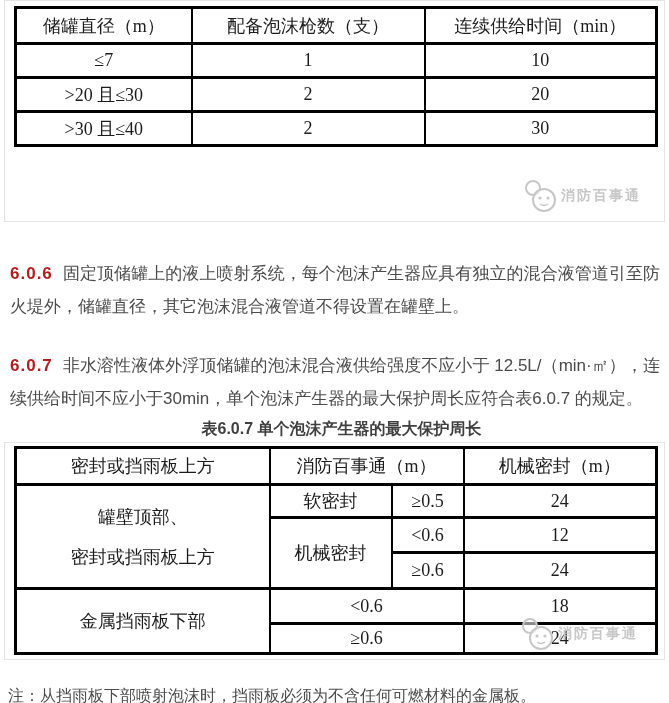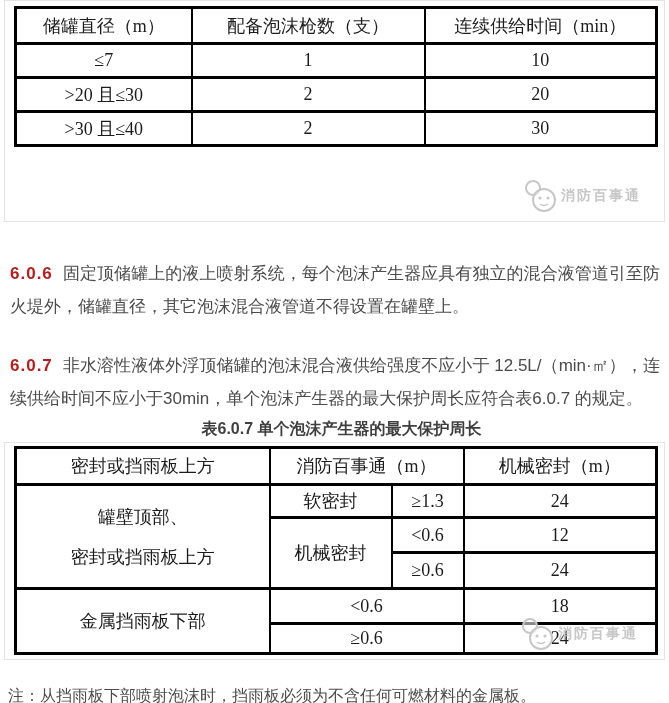--- a/index.html
+++ b/index.html
@@ -116,21 +116,21 @@
       <th>密封或挡雨板上方</th>
       <th colspan="2">消防百事通（m）</th>
       <th>机械密封（m）</th>
     </tr>
     <tr style="height:33px">
       <td rowspan="3" class="area-cell">
         <div>罐壁顶部、</div>
         <div class="area-line2">密封或挡雨板上方</div>
       </td>
       <td>软密封</td>
-      <td>≥1.3</td>
+      <td>≥0.5</td>
       <td>24</td>
     </tr>
     <tr style="height:35px">
       <td rowspan="2">机械密封</td>
       <td>&lt;0.6</td>
       <td>12</td>
     </tr>
     <tr style="height:36px">
       <td>≥0.6</td>
       <td>24</td>

